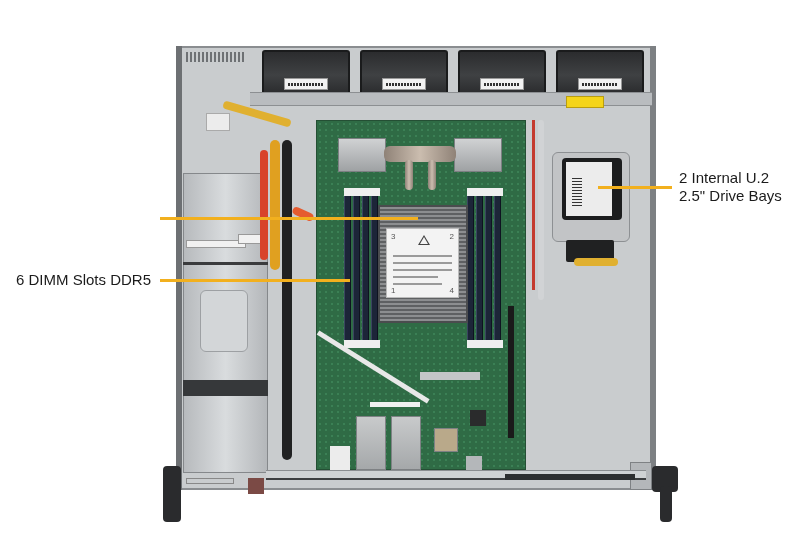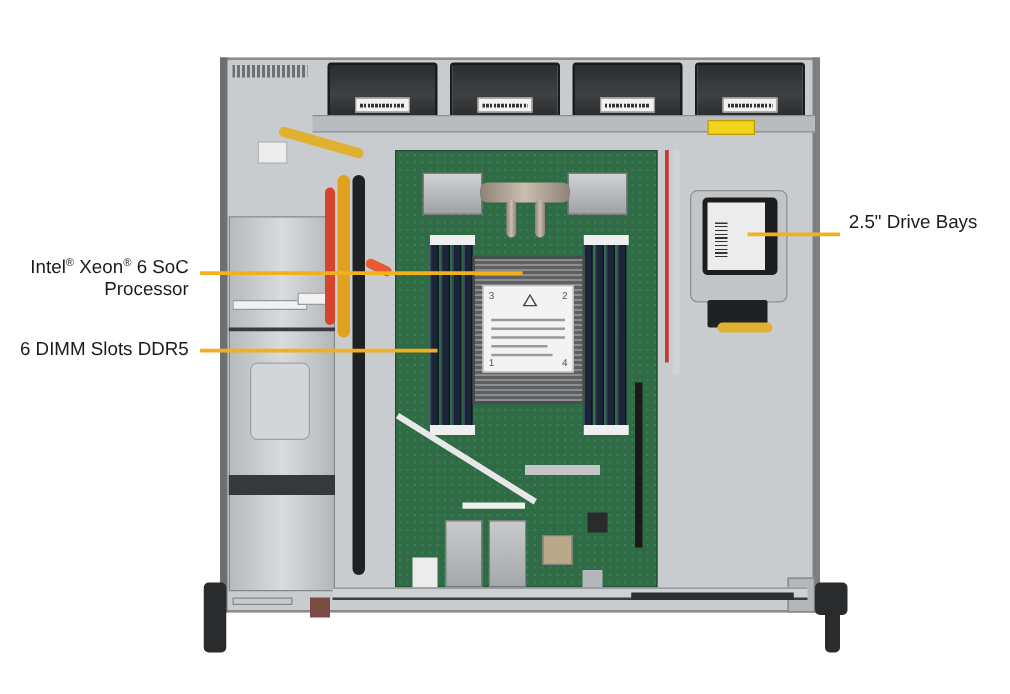--- a/index.html
+++ b/index.html
@@ -167,24 +167,23 @@
 <div class="abs drive-label"></div>
 <div class="abs drive-conn"></div>
 <div class="abs" style="left:574px;top:258px;width:44px;height:8px;background:#e0b030;border-radius:4px;"></div>
 
 <div class="abs front-rail"></div>
 <div class="abs front-rail-r"></div>
 <div class="abs" style="left:248px;top:478px;width:16px;height:16px;background:#7b4a45;"></div>
 <div class="abs" style="left:186px;top:478px;width:48px;height:6px;background:#c9ccce;border:1px solid #888;"></div>
 
 <div class="callout-text callout-right" style="left:0;top:201px;width:151px;">
-  <div><span>Intel</span><sup>®</sup><span> Xeon</span><sup>®</sup><span> 6 SoC</span></div>
-  <div>Processor</div>
 </div>
 <div class="callout-line" style="left:160px;top:217px;width:258px;"></div>
 
 <div class="callout-text callout-right" style="left:0;top:271px;width:151px;">6 DIMM Slots DDR5</div>
 <div class="callout-line" style="left:160px;top:279px;width:190px;"></div>
 
 <div class="callout-line" style="left:598px;top:186px;width:74px;"></div>
 <div class="callout-text" style="left:679px;top:169px;">
+  <div>2 Internal U.2</div>
   <div>2.5" Drive Bays</div>
 </div>
 
 </body></html>

